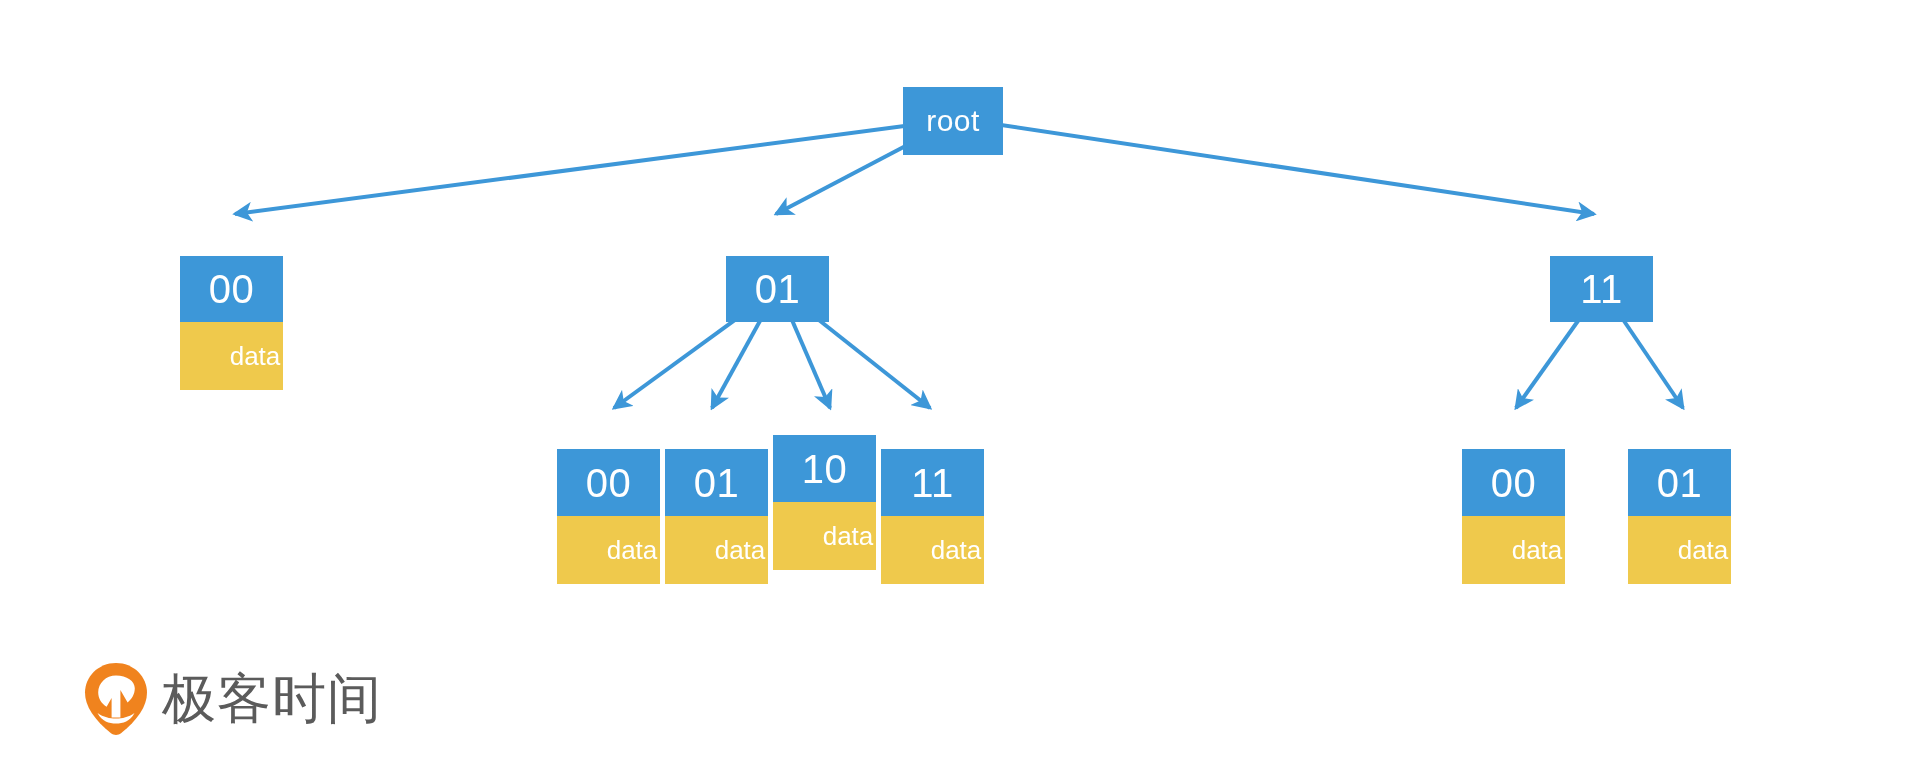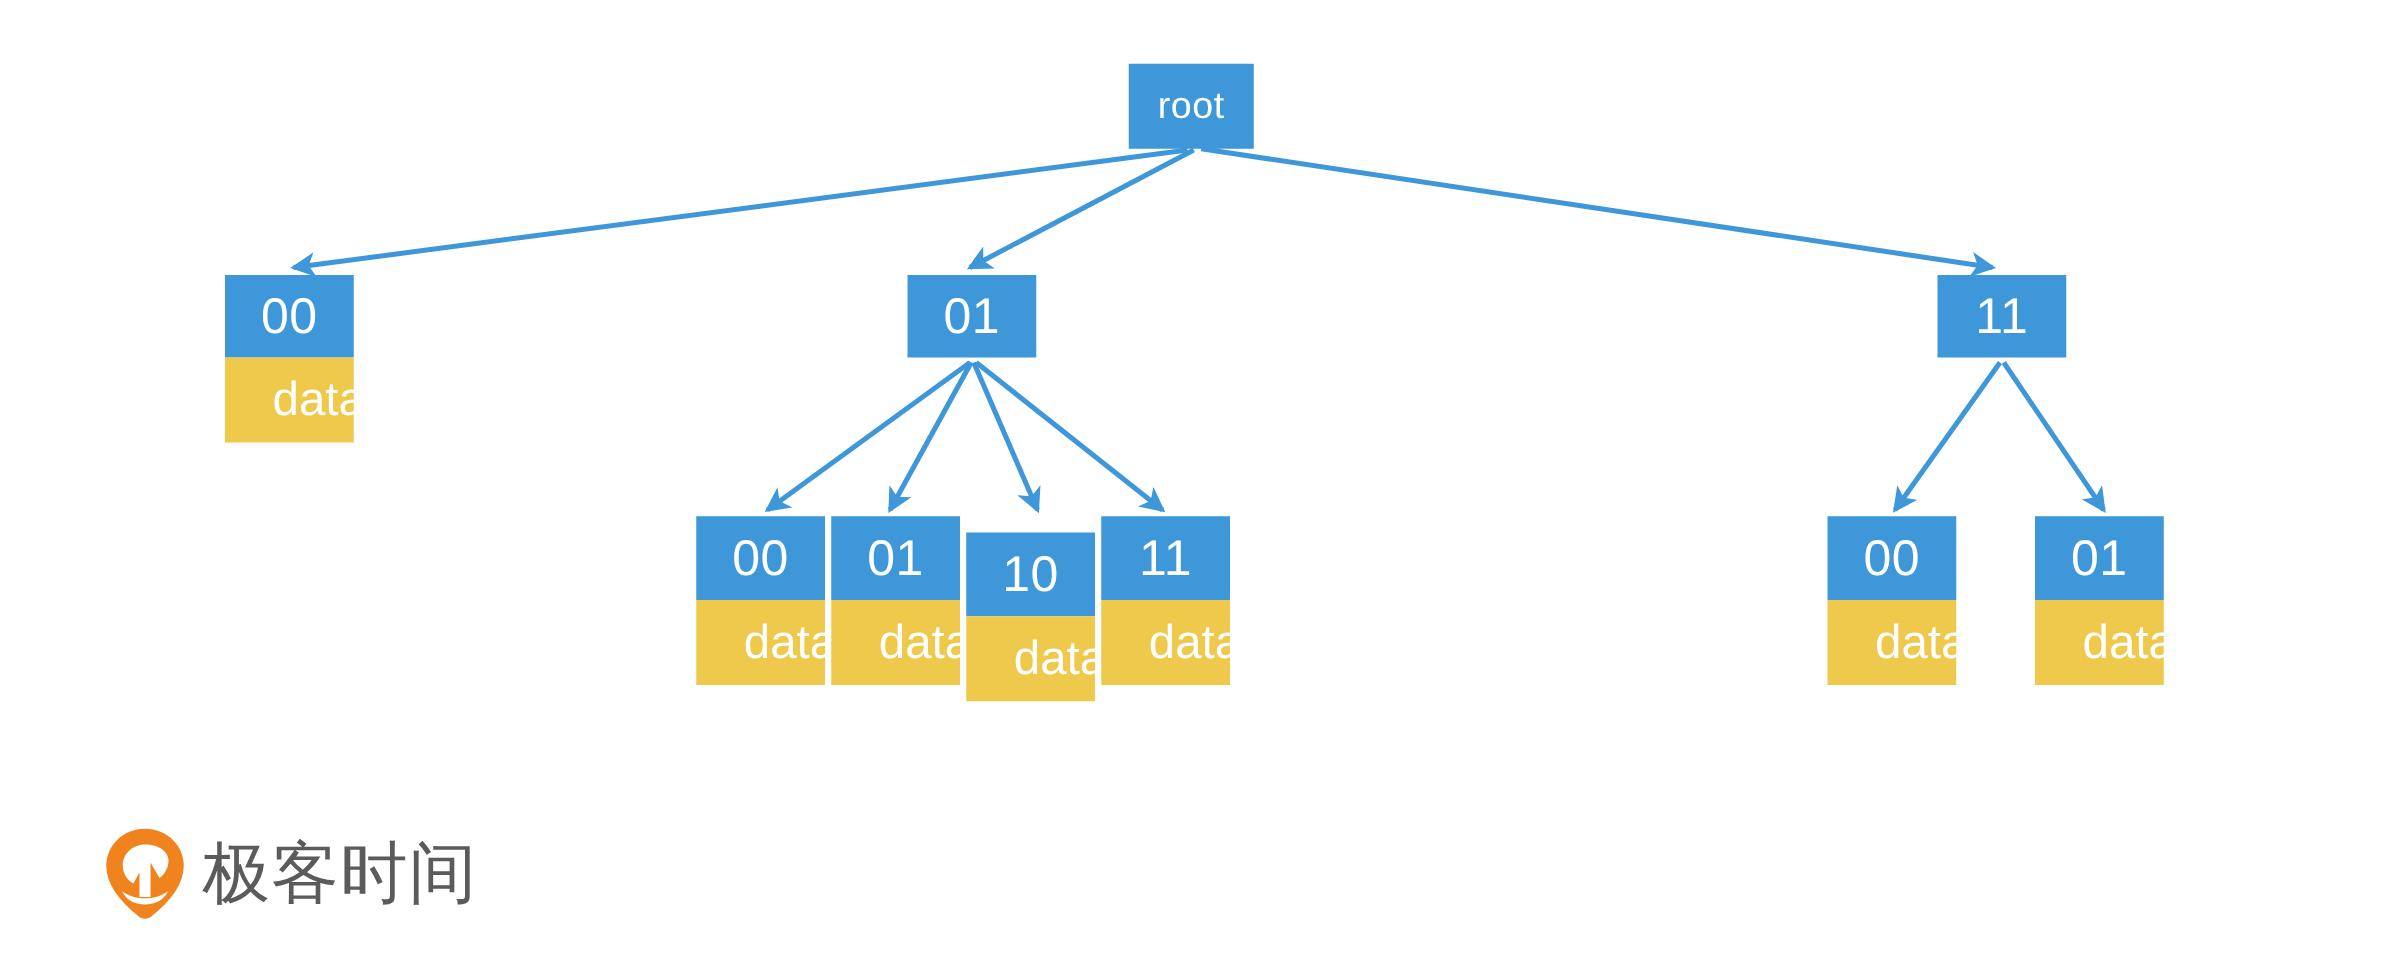--- a/index.html
+++ b/index.html
@@ -25,40 +25,41 @@
     width: 1920px;
     height: 783px;
     pointer-events: none;
   }
   .node {
     position: absolute;
     box-sizing: border-box;
     display: flex;
     flex-direction: column;
     z-index: 5;
+    margin-top: 36px;
   }
   .node-key {
     background: #3D97D8;
     color: #ffffff;
     display: flex;
     align-items: center;
     justify-content: center;
     font-size: 40px;
     line-height: 1;
     letter-spacing: 0.5px;
     font-weight: 400;
     box-sizing: border-box;
   }
   .node-data {
     background: #EFC94C;
     color: #ffffff;
     display: flex;
     align-items: center;
     justify-content: center;
-    font-size: 38px;
+    font-size: 26px;
     line-height: 1;
     font-weight: 400;
     box-sizing: border-box;
     padding-left: 47px;
   }
   .node-key.root-label {
     font-size: 30px;
   }
 
   
@@ -125,21 +126,21 @@
         <div class="node-key" style="height: 66px; background: rgb(61, 151, 216); color: rgb(255, 255, 255);">11</div>
       </div>
       <div class="node" style="left: 557px; top: 413px; width: 103px;">
         <div class="node-key" style="height: 67px; background: rgb(61, 151, 216); color: rgb(255, 255, 255);">00</div>
         <div class="node-data" style="height: 68px; background: rgb(239, 201, 76); color: rgb(255, 255, 255);">data</div>
       </div>
       <div class="node" style="left: 665px; top: 413px; width: 103px;">
         <div class="node-key" style="height: 67px; background: rgb(61, 151, 216); color: rgb(255, 255, 255);">01</div>
         <div class="node-data" style="height: 68px; background: rgb(239, 201, 76); color: rgb(255, 255, 255);">data</div>
       </div>
-      <div class="node" style="left: 773px; top: 426px; width: 103px;">
+      <div class="node" style="left: 773px; top: 399px; width: 103px;">
         <div class="node-key" style="height: 67px; background: rgb(61, 151, 216); color: rgb(255, 255, 255);">10</div>
         <div class="node-data" style="height: 68px; background: rgb(239, 201, 76); color: rgb(255, 255, 255);">data</div>
       </div>
       <div class="node" style="left: 881px; top: 413px; width: 103px;">
         <div class="node-key" style="height: 67px; background: rgb(61, 151, 216); color: rgb(255, 255, 255);">11</div>
         <div class="node-data" style="height: 68px; background: rgb(239, 201, 76); color: rgb(255, 255, 255);">data</div>
       </div>
       <div class="node" style="left: 1462px; top: 413px; width: 103px;">
         <div class="node-key" style="height: 67px; background: rgb(61, 151, 216); color: rgb(255, 255, 255);">00</div>
         <div class="node-data" style="height: 68px; background: rgb(239, 201, 76); color: rgb(255, 255, 255);">data</div>

